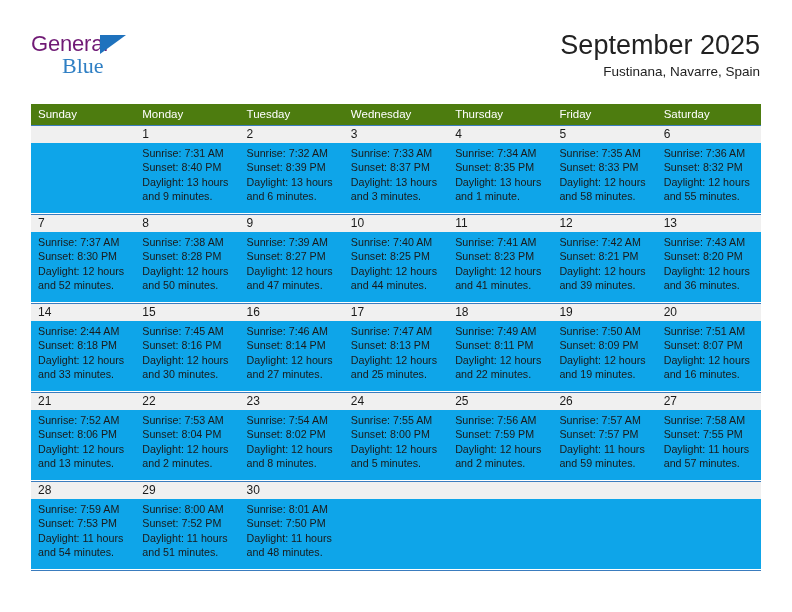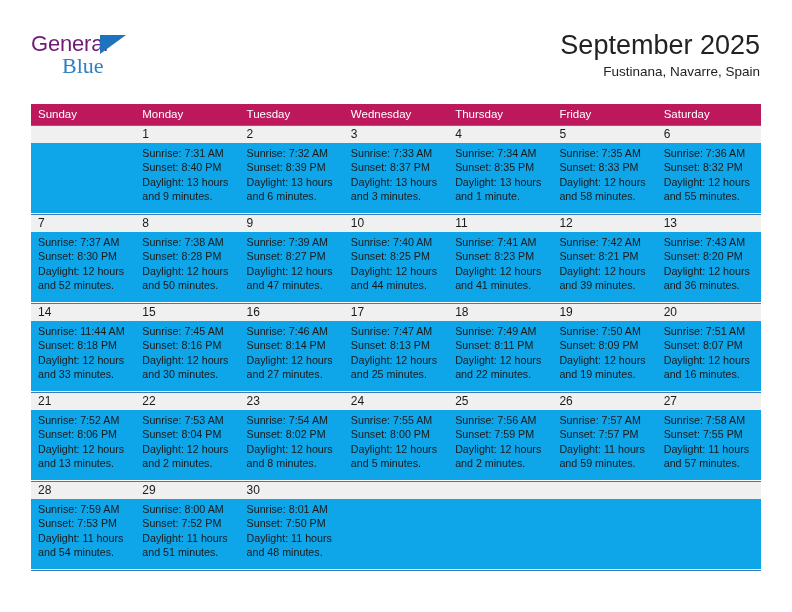--- a/index.html
+++ b/index.html
@@ -85,21 +85,21 @@
 
   
   .calendar {
     position: absolute;
     left: 31px;
     top: 104px;
     width: 730px;
   }
   .weekdays {
     display: flex;
-    background: #be185d;
+    background: #4d7c0f;
     height: 21px;
   }
   .weekday {
     flex: 1 1 0;
     color: #ffffff;
     font-size: 11.5px;
     line-height: 21px;
     padding-left: 7px;
     box-sizing: border-box;
     white-space: nowrap;
@@ -294,21 +294,21 @@
         <div class="numcell">14</div>
         <div class="numcell">15</div>
         <div class="numcell">16</div>
         <div class="numcell">17</div>
         <div class="numcell">18</div>
         <div class="numcell">19</div>
         <div class="numcell">20</div>
       </div>
       <div class="bodyrow">
         <div class="bodycell">
-          <div class="line">Sunrise: 11:44 AM</div>
+          <div class="line">Sunrise: 2:44 AM</div>
           <div class="line">Sunset: 8:18 PM</div>
           <div class="line">Daylight: 12 hours</div>
           <div class="line">and 33 minutes.</div>
         </div>
         <div class="bodycell">
           <div class="line">Sunrise: 7:45 AM</div>
           <div class="line">Sunset: 8:16 PM</div>
           <div class="line">Daylight: 12 hours</div>
           <div class="line">and 30 minutes.</div>
         </div>

